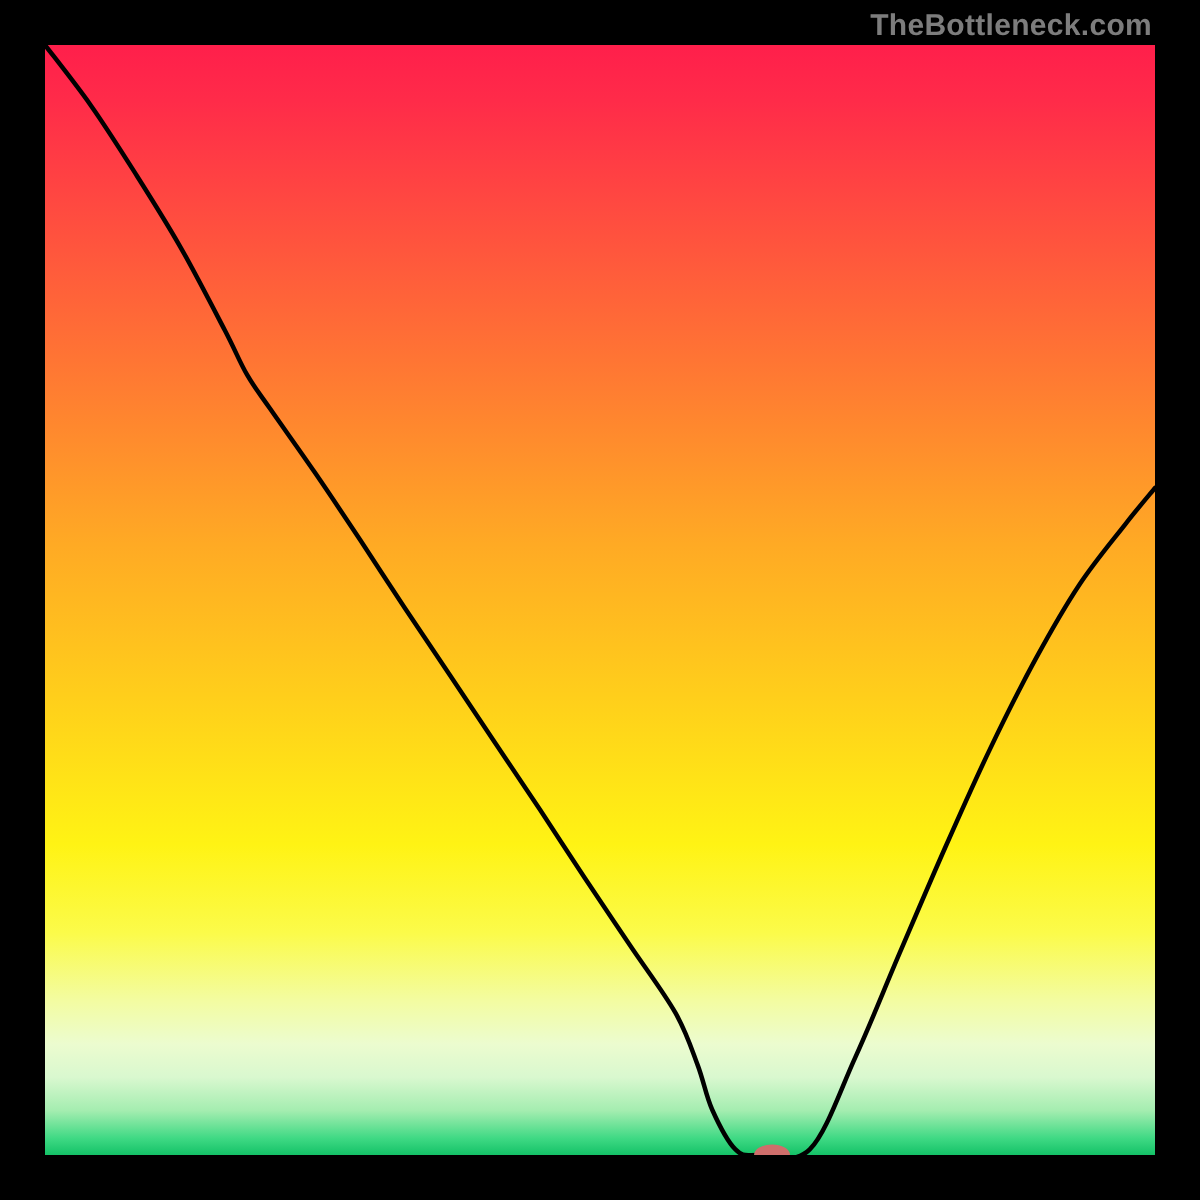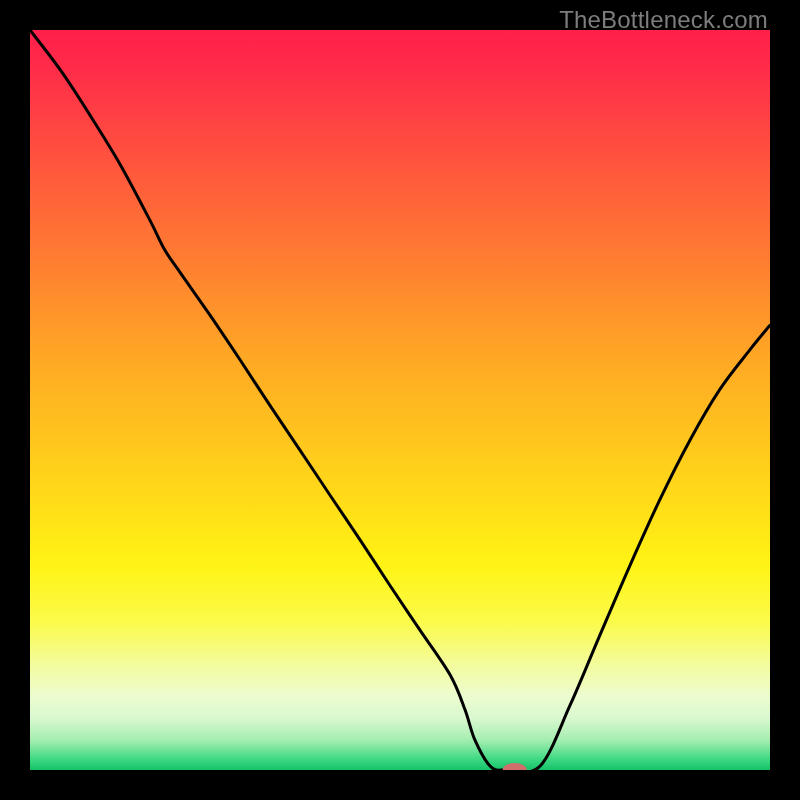--- a/index.html
+++ b/index.html
@@ -23,22 +23,22 @@
     left: 30px;
     top: 30px;
     width: 740px;
     height: 740px;
   }
   .watermark {
     position: absolute;
     right: 32px;
     top: 6px;
     font-family: Arial, Helvetica, sans-serif;
-    font-size: 24px;
-    font-weight: 400;
+    font-size: 20px;
+    font-weight: 700;
     color: #7d7d7d;
     letter-spacing: 0.2px;
     text-align: center;
   }
   svg { display: block; }
 </style>
 </head>
 <body>
 
 <div class="frame">

